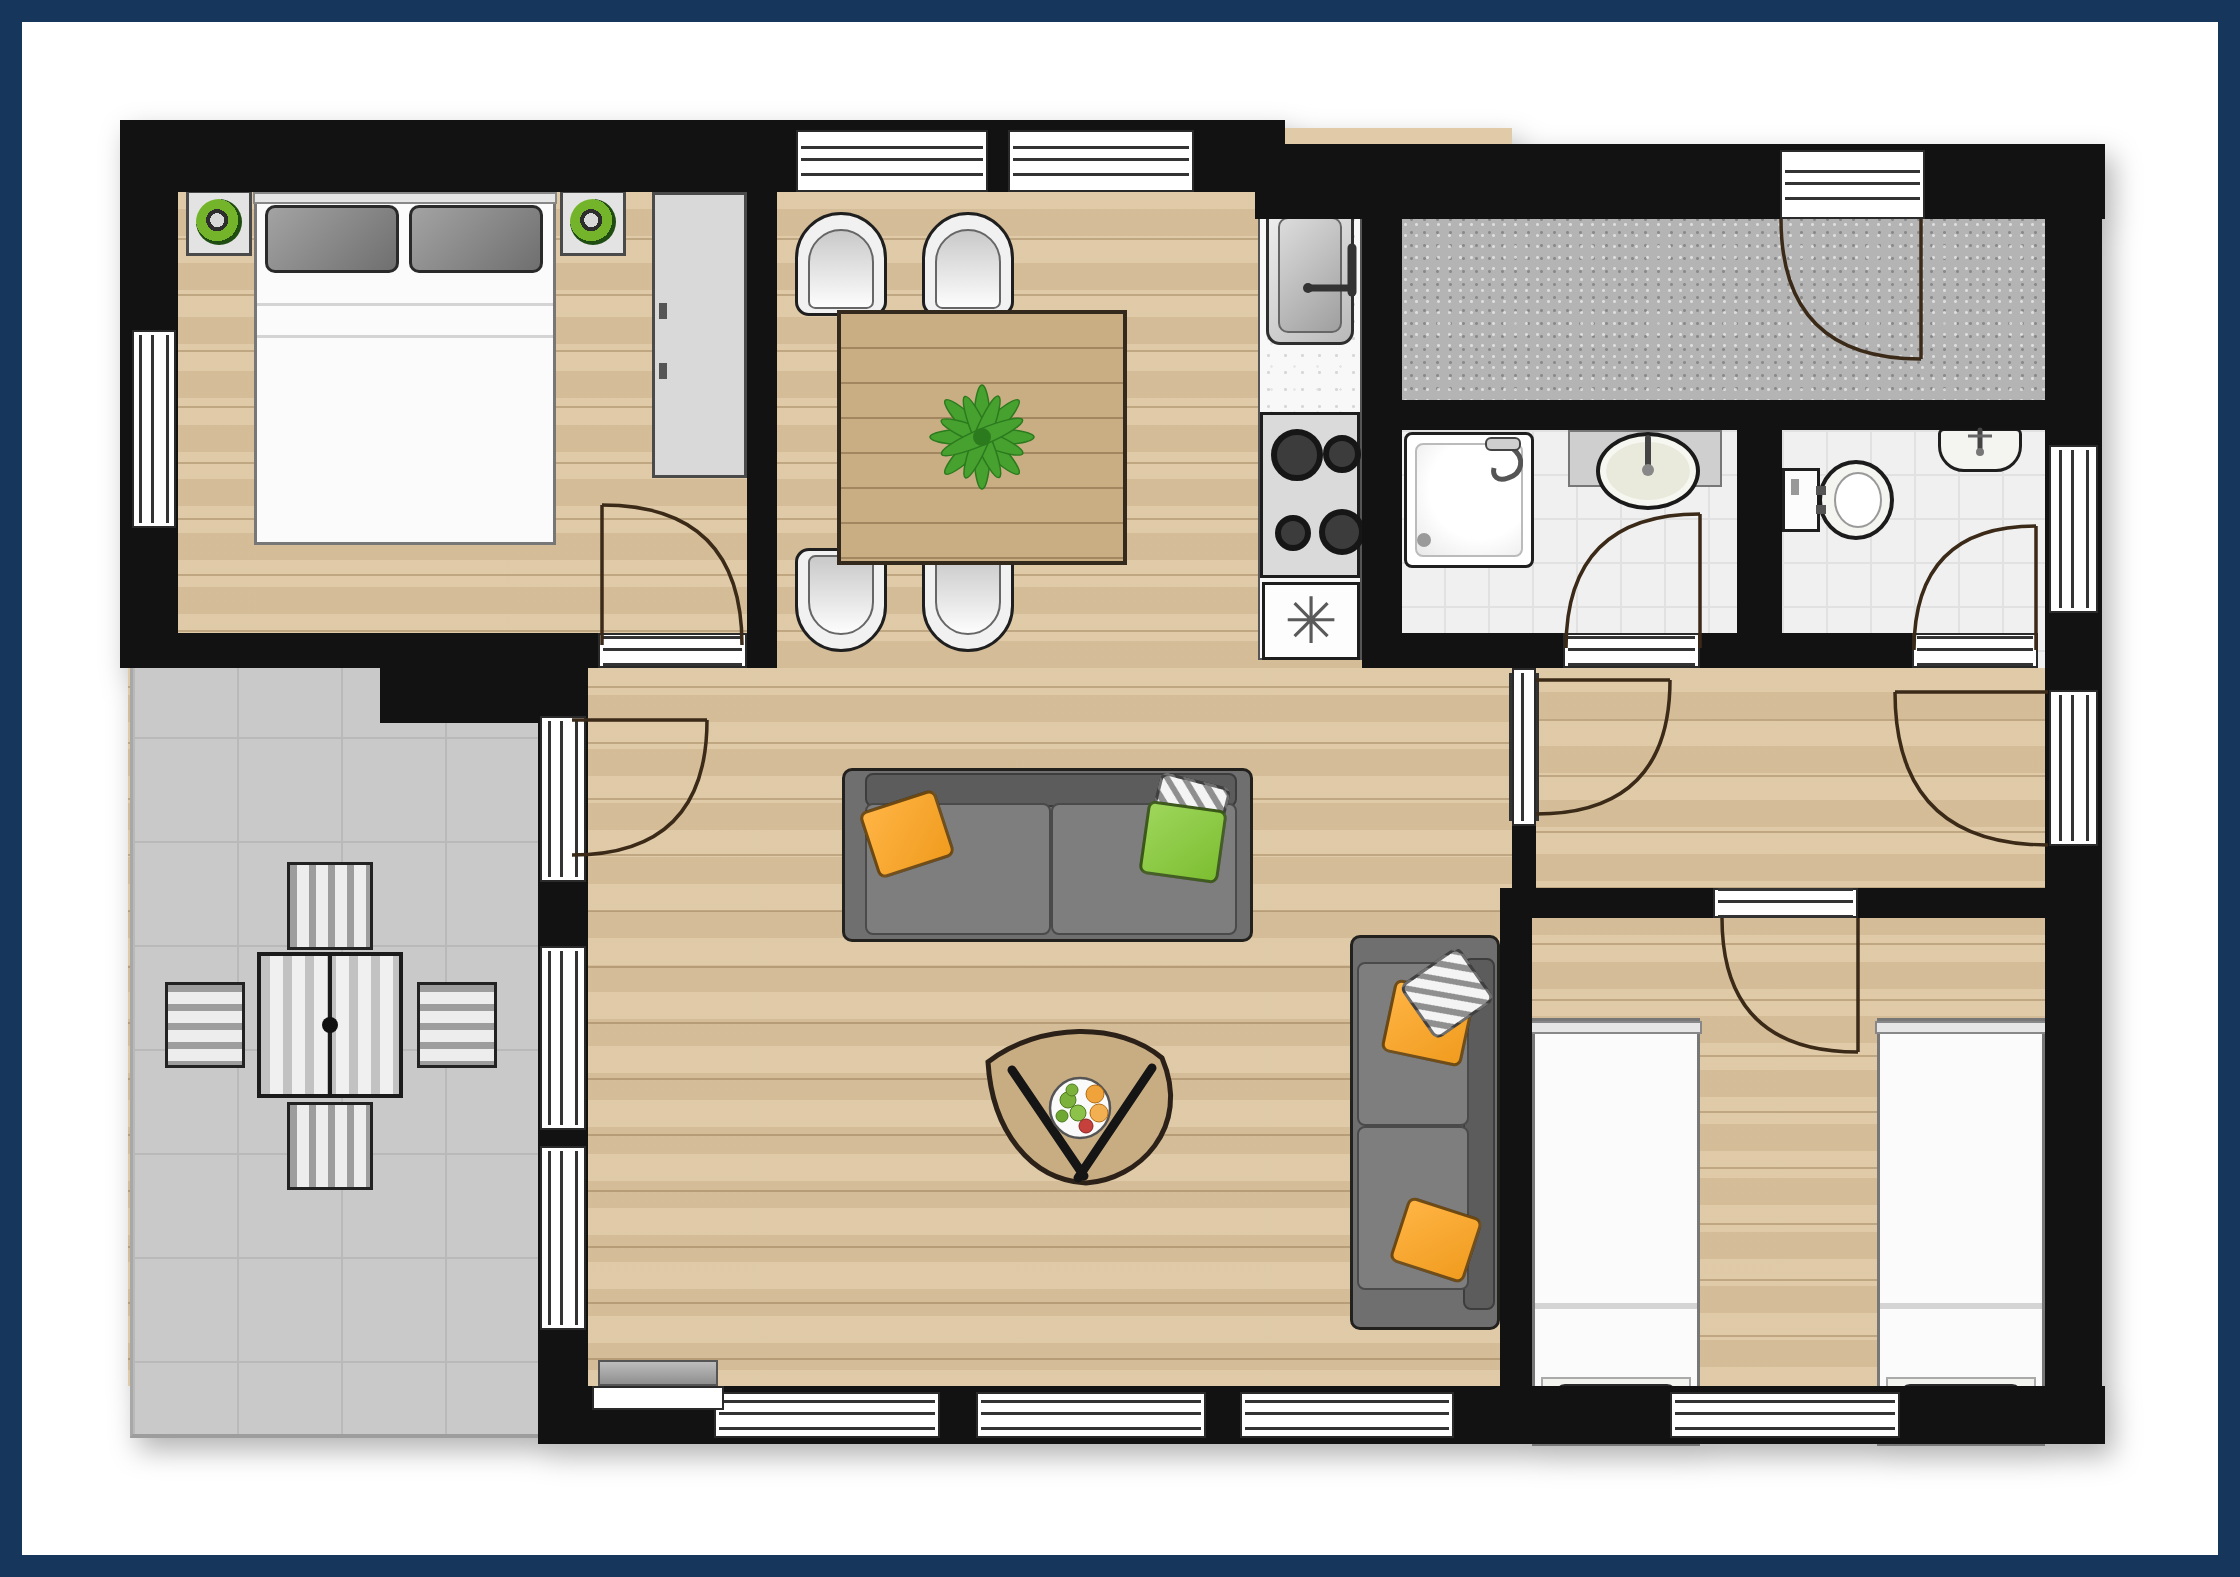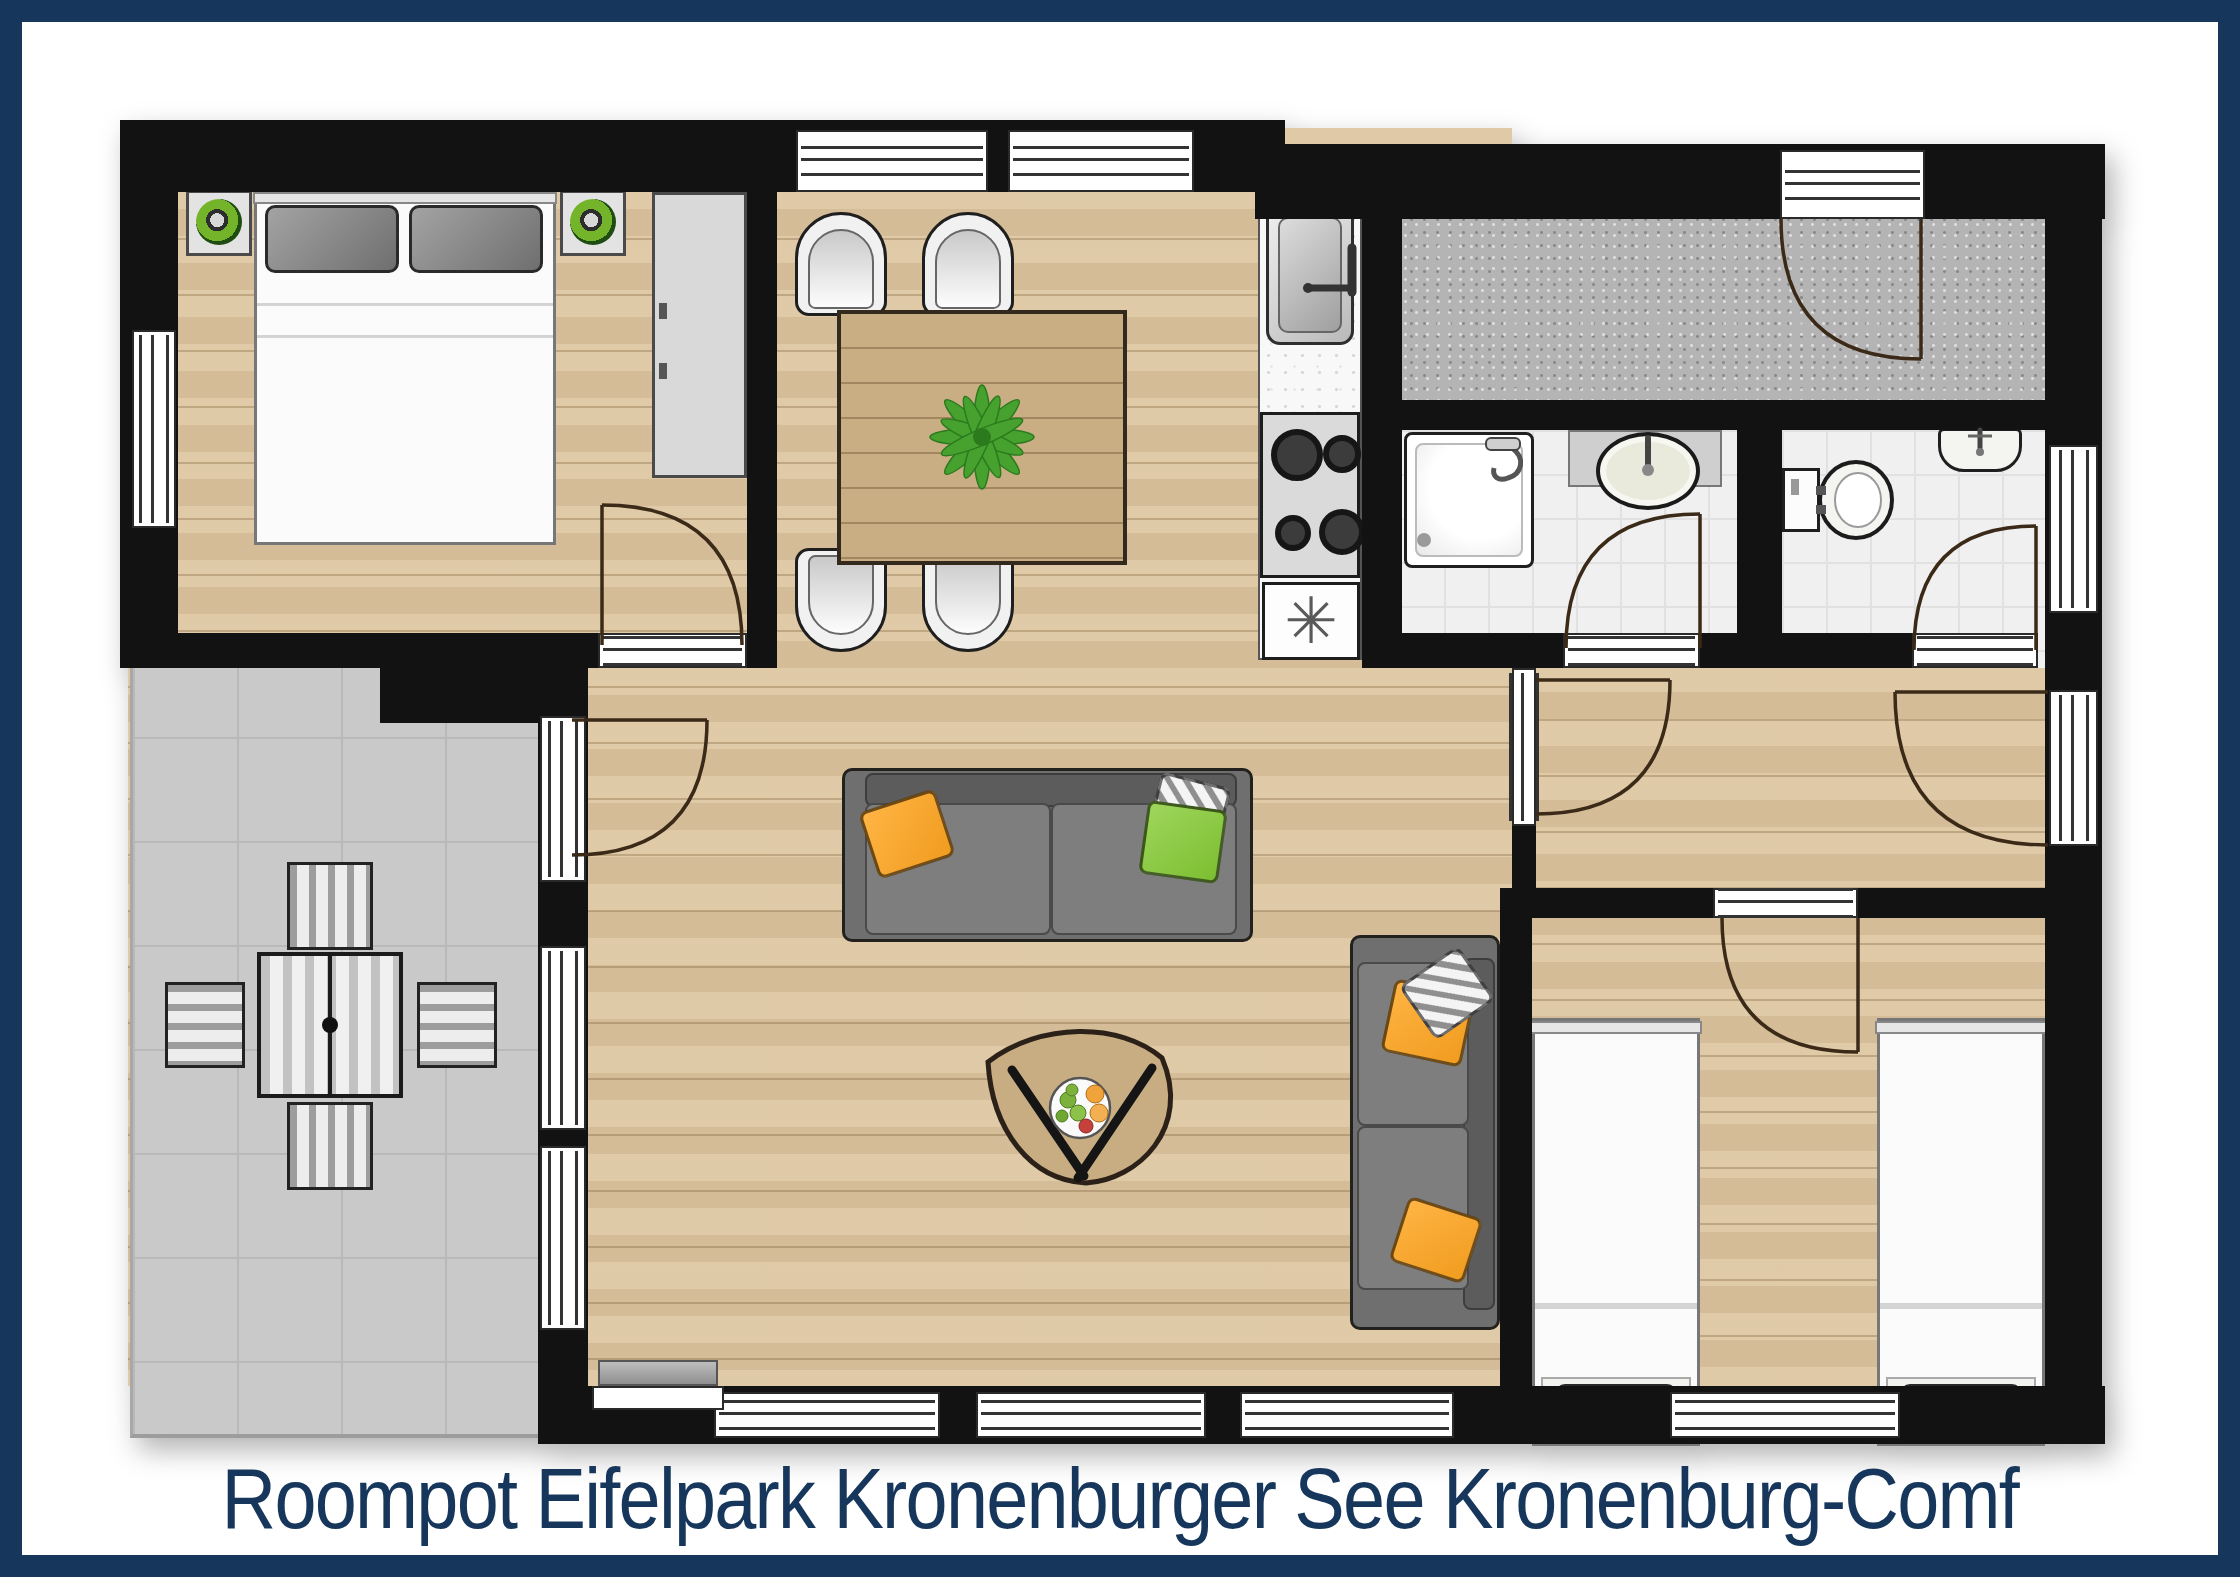--- a/index.html
+++ b/index.html
@@ -355,16 +355,13 @@
           <rect x="1816" y="505" width="10" height="9" fill="#555"></rect>
       </g>
       <g>
         <path d="M1980 430 v18" stroke="#444" stroke-width="5" stroke-linecap="round"></path>
         <path d="M1968 436 h24" stroke="#666" stroke-width="3"></path>
         <circle cx="1980" cy="452" r="4" fill="#777"></circle>
       </g>
     </svg>
   </div>
 
-  <div class="caption">
-    <span>Roompot Eifelpark Kronenburger See Kronenburg-Comf</span>
-  </div>
 </div>
 
 </body></html>

